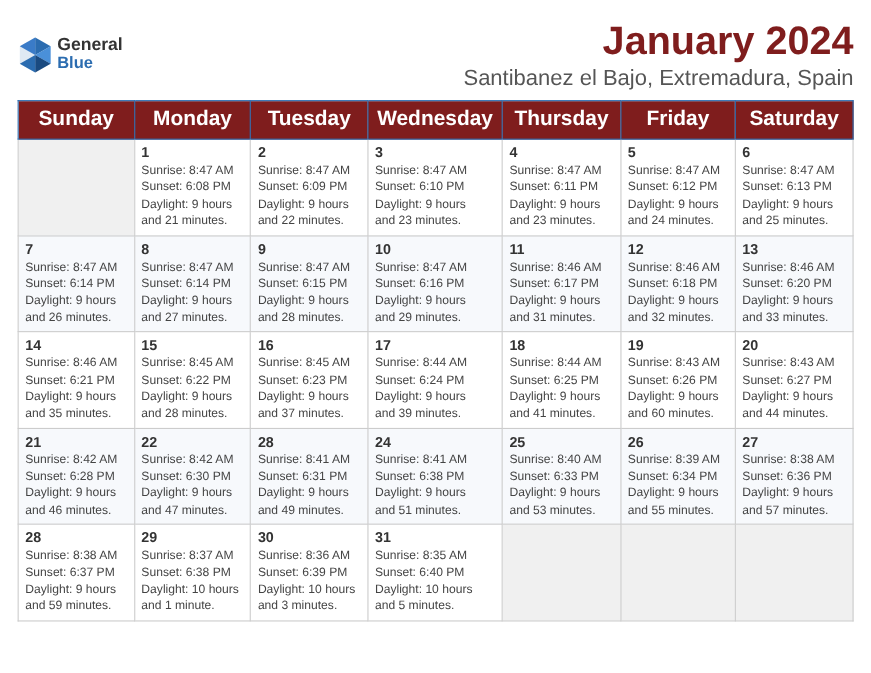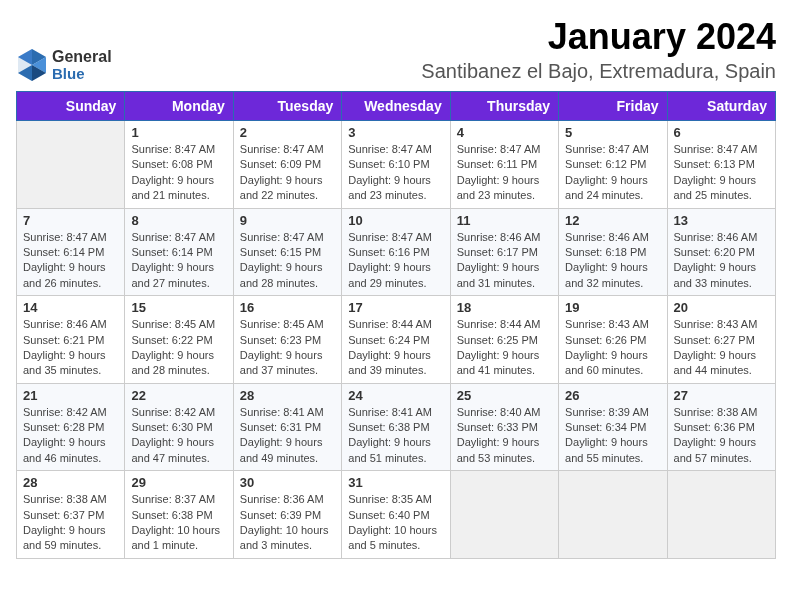--- a/index.html
+++ b/index.html
@@ -6,47 +6,47 @@
     body {
       font-family: Arial, sans-serif;
       background: #fff;
       width: 792px;
       min-height: 612px;
       padding: 16px;
     }
     .header-area {
       display: flex;
       justify-content: space-between;
-      align-items: flex-end;
+      align-items: center;
       margin-bottom: 8px;
     }
     .title-area {
       text-align: right;
     }
     .month-title {
       font-size: 36px;
       font-weight: bold;
-      color: #000000;
+      color: #7f1d1d;
     }
     .location-title {
       font-size: 20px;
       color: #555;
       margin-top: 2px;
     }
     .calendar-table {
       width: 100%;
       border-collapse: collapse;
       margin-top: 8px;
     }
     .calendar-table th {
-      background-color: #6d28d9;
+      background-color: #7f1d1d;
       color: #fff;
-      text-align: right;
+      text-align: center;
       padding: 6px 8px;
-      font-size: 14px;
+      font-size: 19px;
       font-weight: bold;
       border: 1px solid #2b6cb0;
     }
     .calendar-table td {
       vertical-align: top;
       padding: 4px 6px;
       border: 1px solid #ccc;
       width: calc(100% / 7);
       min-height: 80px;
       font-size: 11px;

